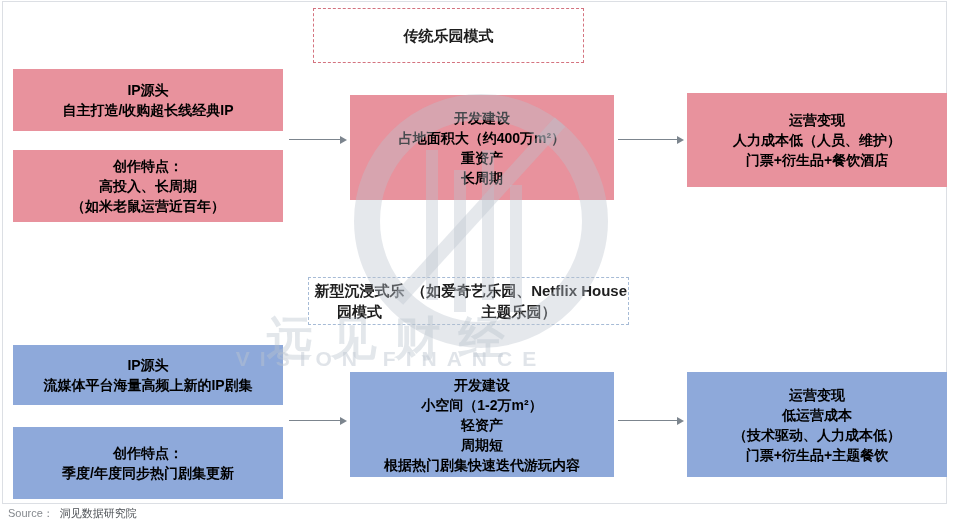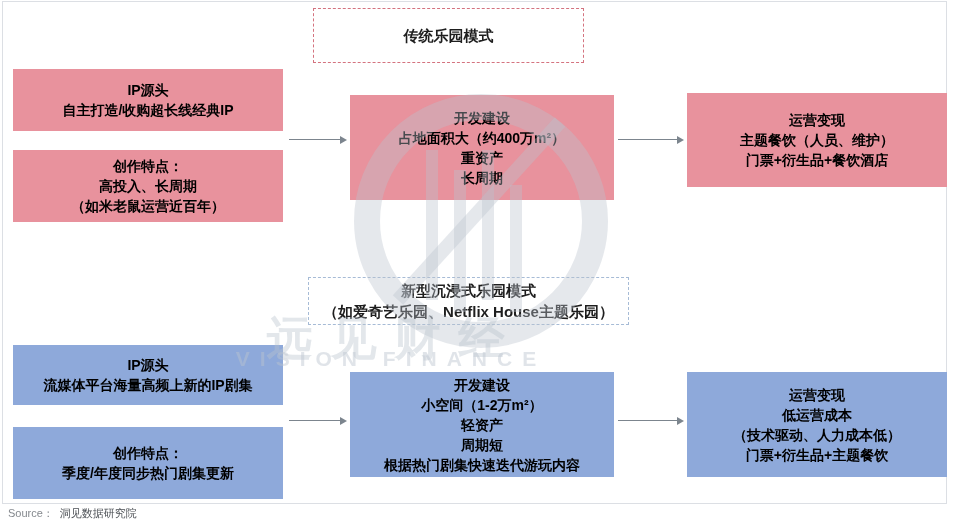--- a/index.html
+++ b/index.html
@@ -5,21 +5,21 @@
   html,body{margin:0;padding:0;}
   body{
     width:960px;height:523px;background:#ffffff;position:relative;overflow:hidden;
     font-family:"Liberation Sans","DejaVu Sans",sans-serif;
   }
   .frame{
     position:absolute;left:2px;top:1px;width:943px;height:501px;
     border:1px solid #dcdfe4;background:#ffffff;
   }
   .titlebox{
-    position:absolute;display:flex;flex-direction:column;justify-content:center;
+    position:absolute;display:flex;flex-direction:row;justify-content:center;
     align-items:center;text-align:center;background:#ffffff;color:#1e1e1e;
     font-weight:bold;font-size:15px;line-height:21px;z-index:2;
   }
   .titlebox.red{border:1px dashed #d4737f;}
   .titlebox.blue{border:1px dashed #a6bbd6;}
   .box{
     position:absolute;display:flex;flex-direction:column;justify-content:center;
     align-items:center;text-align:center;color:#000000;font-weight:bold;
     font-size:14px;line-height:20px;z-index:1;
   }
@@ -68,21 +68,21 @@
 
 <div class="box pink" style="left:350px;top:95px;width:264px;height:105px;">
   <div>开发建设</div>
   <div>占地面积大（约400万m²）</div>
   <div>重资产</div>
   <div>长周期</div>
 </div>
 
 <div class="box pink" style="left:687px;top:93px;width:260px;height:94px;">
   <div>运营变现</div>
-  <div>主题餐饮（人员、维护）</div>
+  <div>人力成本低（人员、维护）</div>
   <div>门票+衍生品+餐饮酒店</div>
 </div>
 
 <div class="arrow" style="left:289px;top:139px;width:52px;"></div>
 <div class="arrow" style="left:618px;top:139px;width:60px;"></div>
 
 <div class="titlebox blue" style="left:308px;top:277px;width:319px;height:46px;">
   <div>新型沉浸式乐园模式</div>
   <div>（如爱奇艺乐园、Netflix House主题乐园）</div>
 </div>

